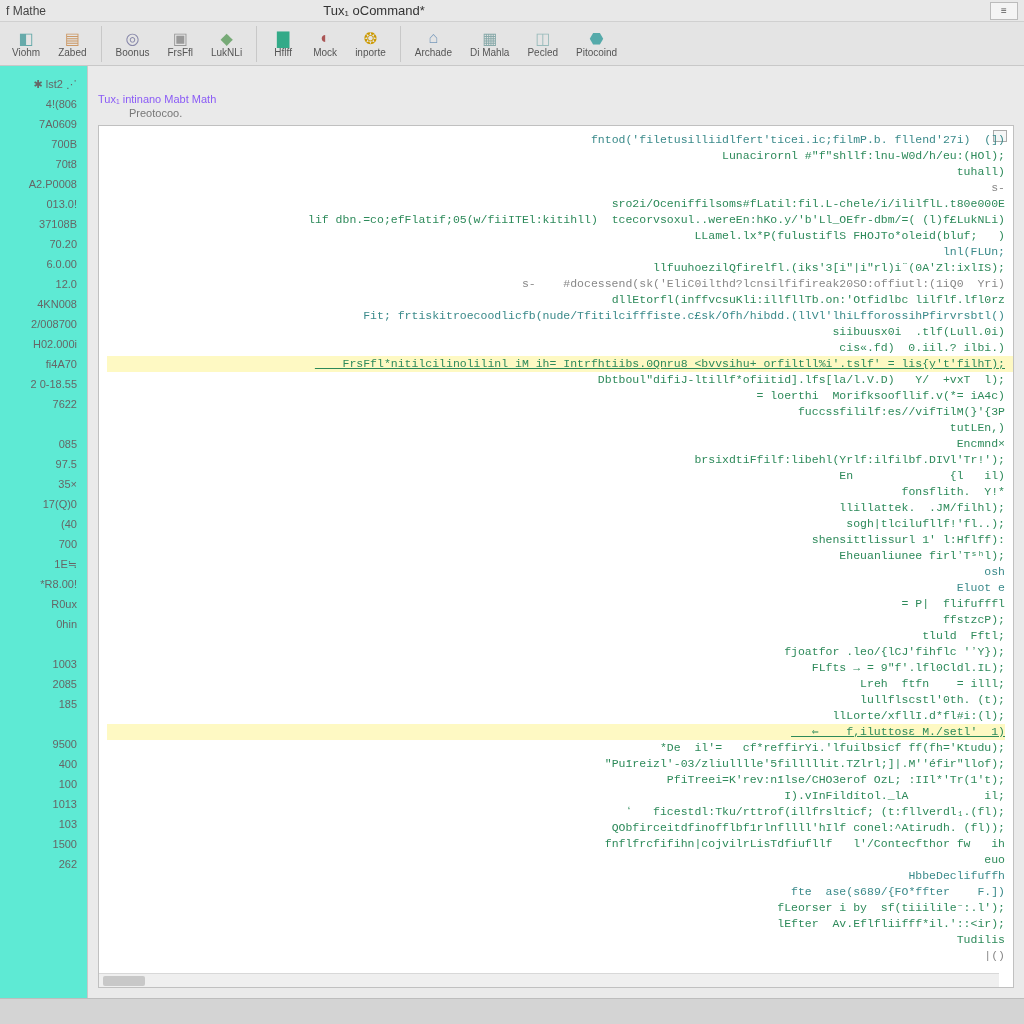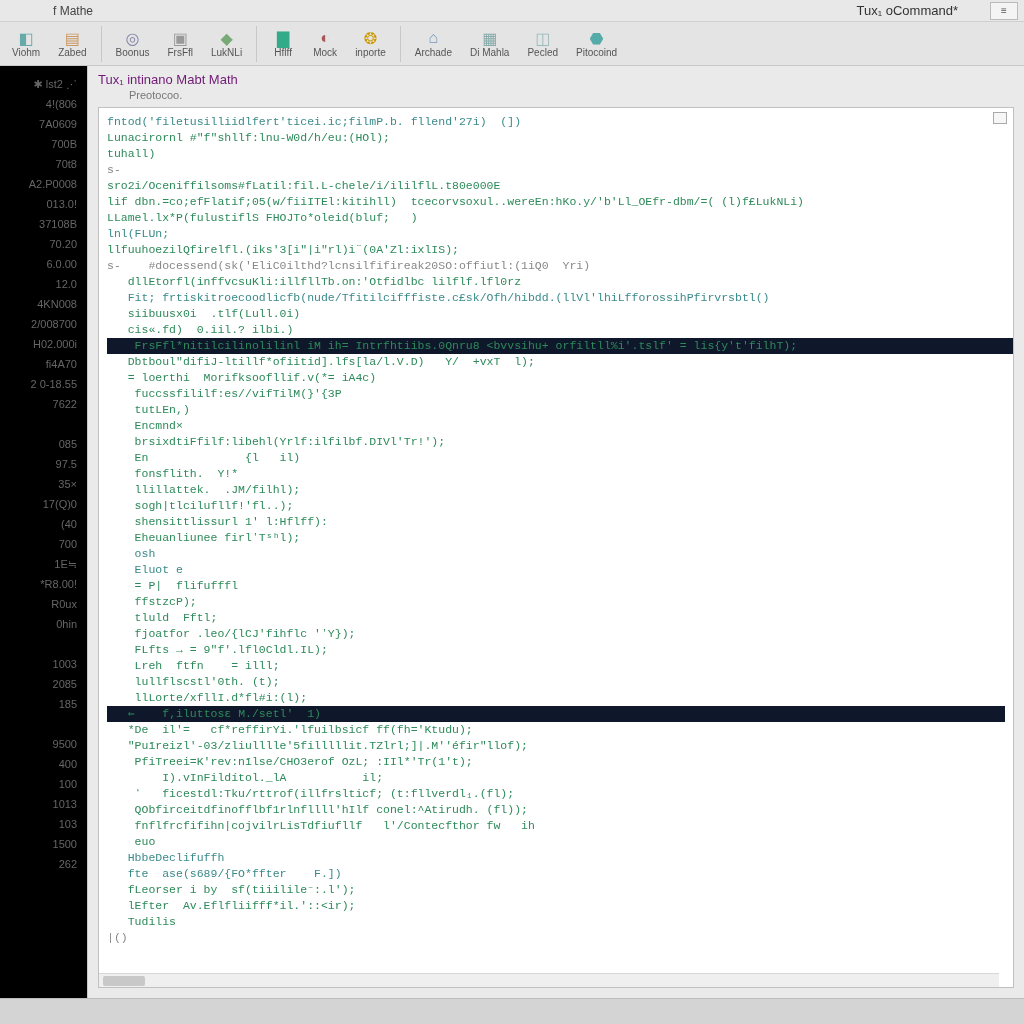--- a/index.html
+++ b/index.html
@@ -16,22 +16,22 @@
   display: flex; flex-direction: column;
   background: #eaeaea;
 }
 .titlebar {
   height: 22px;
   background: #e8e8e8;
   display: flex; align-items: center;
   padding: 0 6px;
   border-bottom: 1px solid #d0d0d0;
 }
-.titlebar .left { flex: 1; font-size: 12px; color: #444; margin-left: 47px; }
-.titlebar .center { flex: 2; text-align: right; font-size: 13px; color: #333; }
+.titlebar .left { flex: 1; font-size: 12px; color: #444; }
+.titlebar .center { flex: 2; text-align: left; font-size: 13px; color: #333; }
 .titlebar .right { width: 60px; display: flex; justify-content: flex-end; }
 .win-btn {
   width: 28px; height: 18px; margin-left: 2px;
   background: #f4f4f4; border: 1px solid #bbb;
   display: flex; align-items: center; justify-content: center;
   font-size: 10px; color: #555;
 }
 .toolbar {
   height: 44px;
   background: #e4e4e4;
@@ -52,21 +52,21 @@
   display: flex; align-items: center; justify-content: center;
   font-size: 16px;
 }
 .tool-sep { width: 1px; height: 36px; background: #c8c8c8; margin: 0 4px; }
 .content {
   flex: 1; display: flex; min-height: 0;
   background: #e2e2e2;
 }
 .sidebar {
   width: 88px;
-  background: #000000;
+  background: #5eead4;
   border-right: 1px solid #c8c8c8;
   overflow: hidden;
   padding-top: 8px;
 }
 .side-item {
   height: 20px;
   font-size: 11px;
   color: #666;
   text-align: right;
   padding-right: 10px;
@@ -76,44 +76,45 @@
 }
 .main {
   flex: 1;
   display: flex; flex-direction: column;
   background: #eaeaea;
   min-width: 0;
 }
 .doc-header {
   padding: 6px 10px 2px 10px;
 }
-.doc-title { font-size: 13px; color: #701a75; margin-bottom: 2px; }
+.doc-title { font-size: 11px; color: #8b5cf6; margin-bottom: 2px; margin-top: 21px; }
 .doc-sub { font-size: 11px; color: #777; margin-left: 31px; }
 .editor-wrap {
   flex: 1;
   margin: 4px 10px 10px 10px;
   background: #ffffff;
   border: 1px solid #c0c0c0;
   position: relative;
   overflow: hidden;
+  text-align: right;
 }
 .editor {
   position: absolute; inset: 0;
   overflow: auto;
   padding: 6px 8px;
   font-family: "Courier New", Consolas, monospace;
   font-size: 11.5px;
   line-height: 16px;
   white-space: pre;
 }
 .line { display: block; }
 .c-green { color: #2d8a5a; }
 .c-teal  { color: #3a8a8a; }
 .c-gray  { color: #888; }
-.hl { background: #0f172a; display: inline-block; width: 100%; }
+.hl { background: #fef9c3; display: inline-block; width: 100%; text-decoration: underline; }
 .editor-corner-icon {
   position: absolute; top: 4px; right: 6px;
   width: 14px; height: 12px;
   border: 1px solid #aaa; background: #f6f6f6;
 }
 .statusbar {
   height: 26px;
   background: #d4d4d4;
   border-top: 1px solid #bdbdbd;
 }

